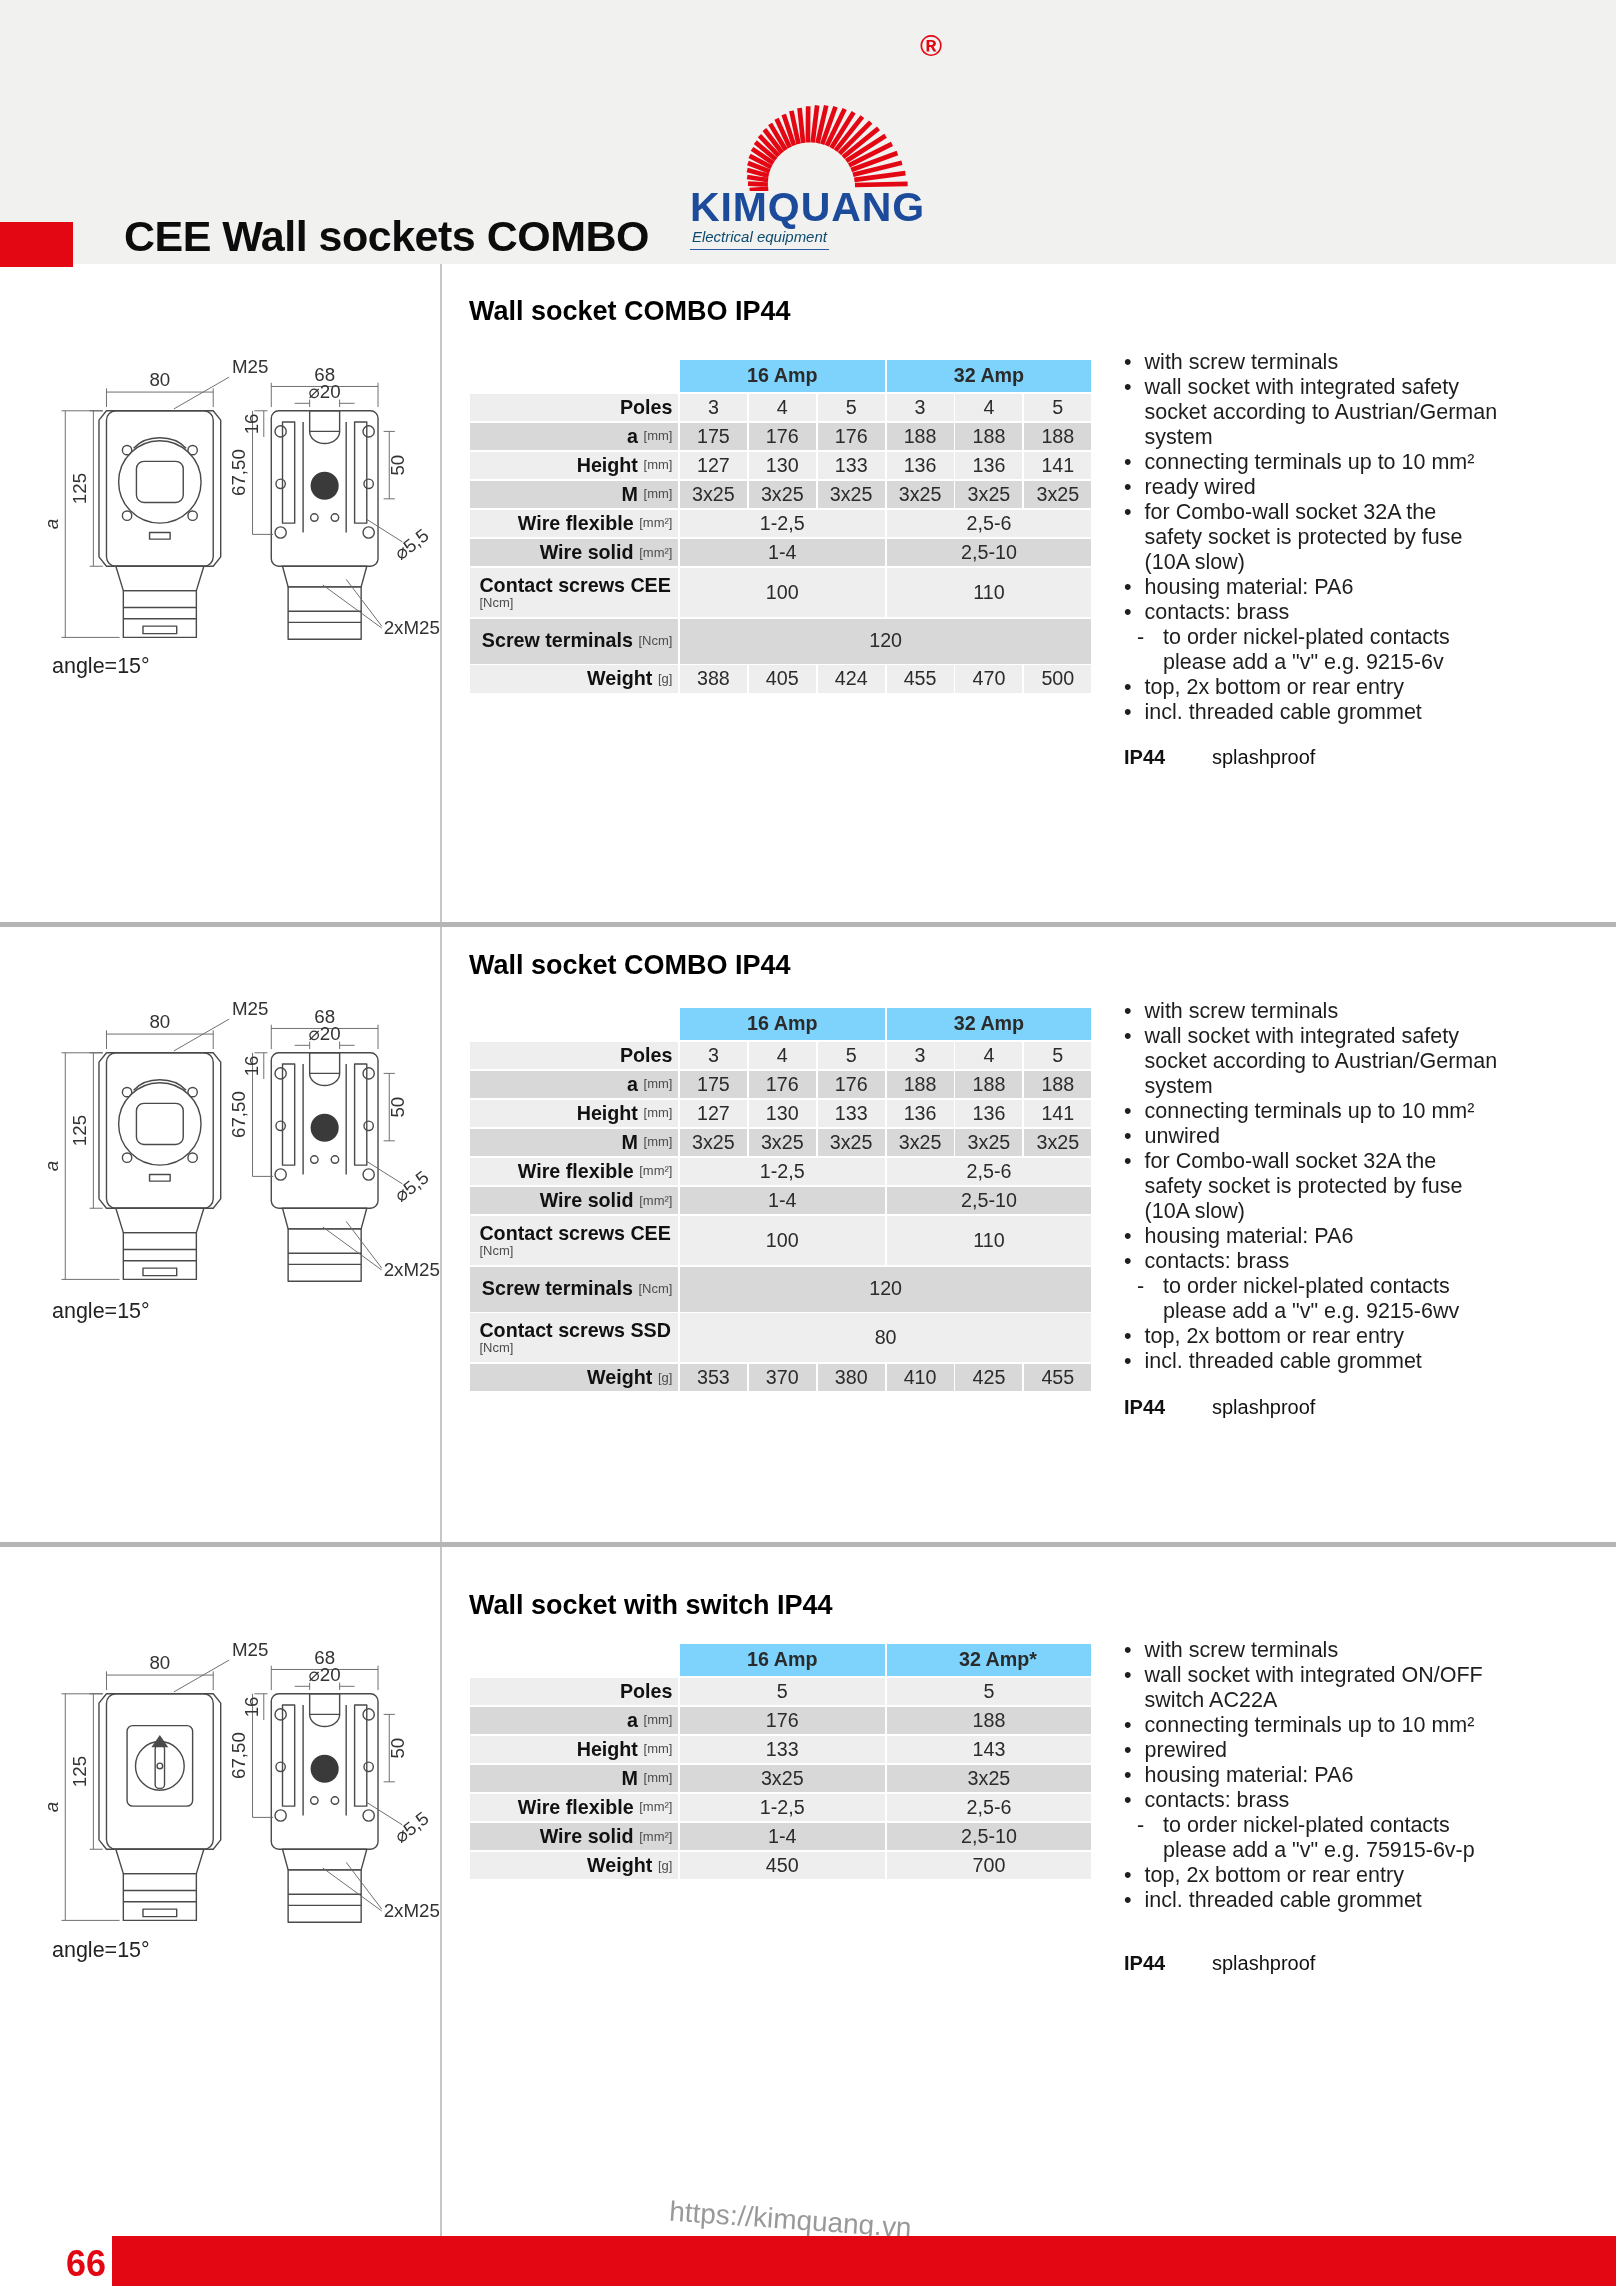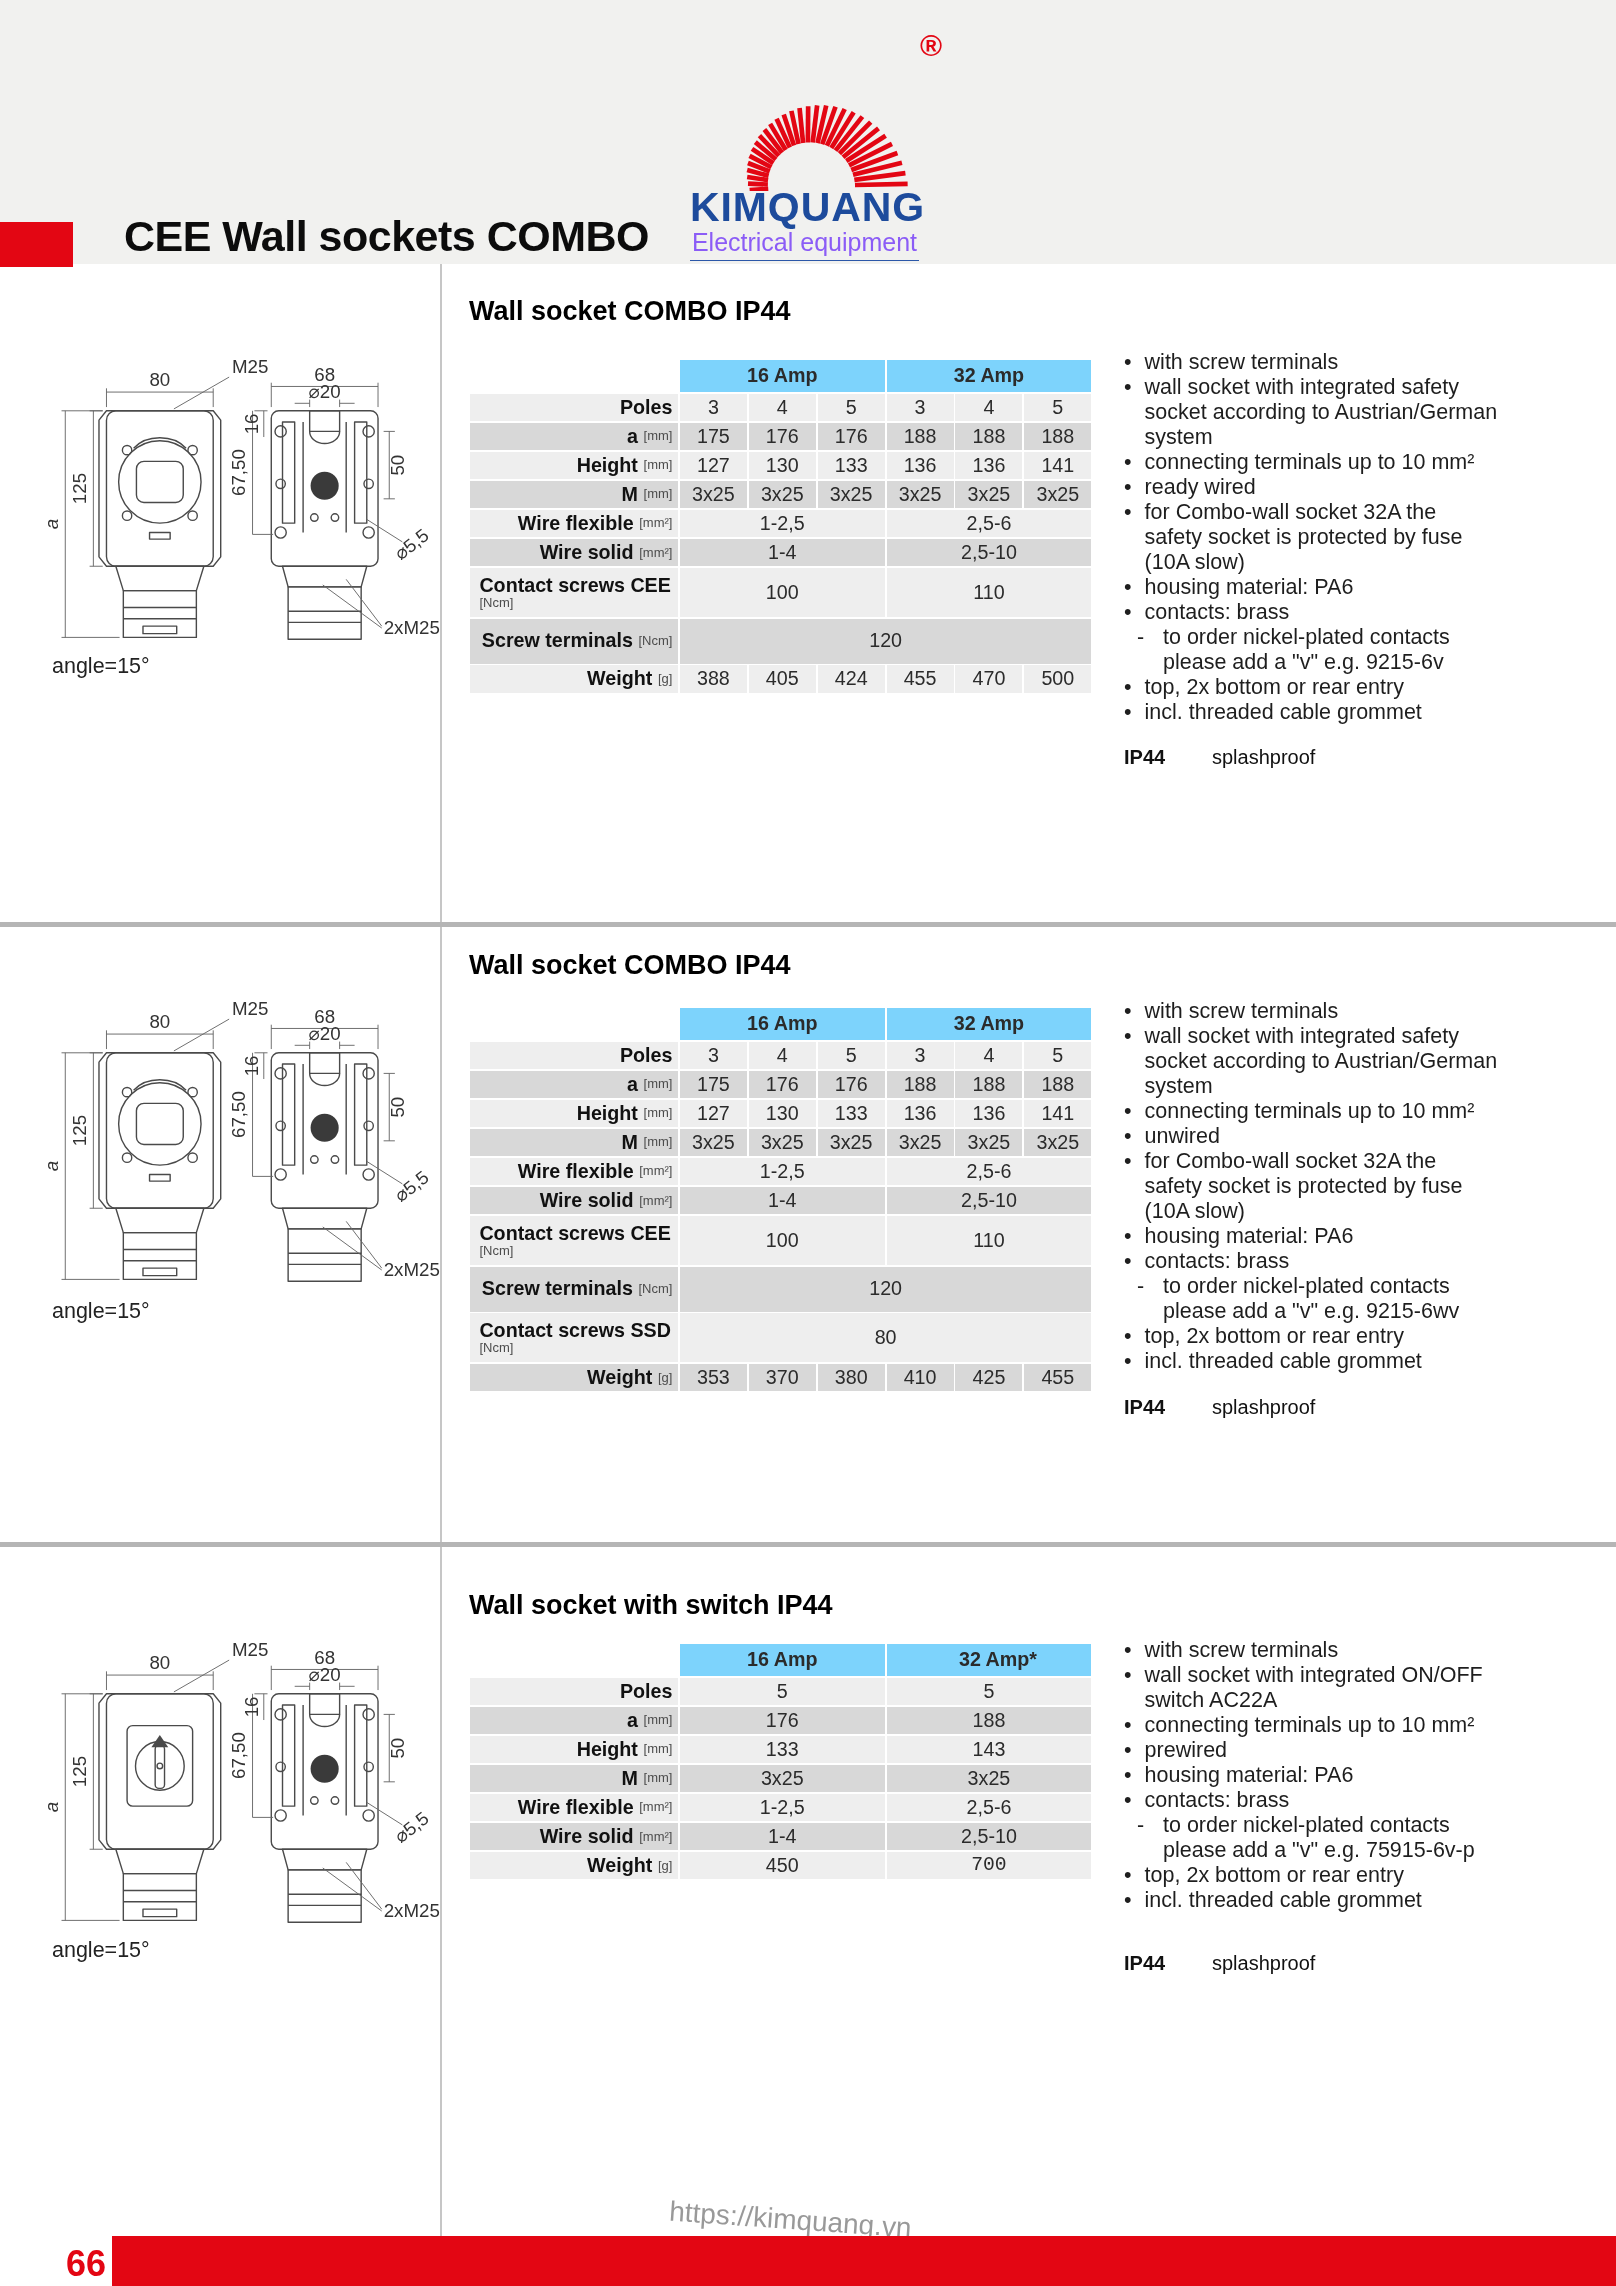--- a/index.html
+++ b/index.html
@@ -4,21 +4,21 @@
 <style>
   html,body{margin:0;padding:0;background:#fff}
   #page{position:relative;width:1616px;height:2286px;background:#fff;overflow:hidden;
         font-family:"Liberation Sans",sans-serif;color:#1a1a1a}
   .band{position:absolute;left:0;top:0;width:100%;height:264px;background:#f1f1ef}
   .logo{position:absolute;left:calc(50% - 141px);top:36px;width:281px}
   .fan{display:block}
   .reg{position:absolute;left:253px;top:-7.5px;color:#e30613;font-size:30px;font-weight:bold}
   .brand{width:fit-content;margin:-3.7px auto 0;text-align:left}
   .brand-name{font-size:41px;font-weight:bold;color:#1d4b9c;letter-spacing:0.9px;line-height:1}
-  .brand-tagline{font-size:25px;color:#8b5cf6;border-bottom:1.9px solid #2b57a8;
+  .brand-tagline{font-size:15px;font-style:italic;color:#0c4a6e;border-bottom:1.9px solid #2b57a8;
                  padding:0.9px 1.9px 2.8px;line-height:1.1;width:fit-content}
   .red-block{position:absolute;left:0;top:222px;width:73px;height:45px;background:#e30613}
   .main-title{position:absolute;left:124px;top:212px;font-size:43px;font-weight:bold;letter-spacing:-0.5px;color:#0c0c0c}
   .vline{position:absolute;left:440px;top:264px;width:1.9px;height:1972px;background:#c6c6c6}
   .hline{position:absolute;left:0;width:100%;height:4.7px;background:#b5b5b5}
   .sec-title{position:absolute;left:469px;font-size:27px;font-weight:bold;color:#000}
   .ptable{position:absolute;left:470px;display:grid;grid-template-columns:208px repeat(6,67px);gap:1.9px}
   .tc{display:flex;align-items:center;justify-content:center;min-height:23.4px;font-size:19.7px;
       color:#2b2b2b;line-height:1.08;padding:1.9px 1.9px;text-align:center}
   .tc.lbl{justify-content:flex-end;text-align:left;padding-left:9.4px;padding-right:5.6px}
@@ -640,21 +640,21 @@
         <b>Wire solid</b>
         <span class="unit">[mm²]</span>
       </div>
       <div class="tc dk" style="grid-column: span 3;">1-4</div>
       <div class="tc dk" style="grid-column: span 3;">2,5-10</div>
       <div class="tc lbl lt">
         <b>Weight</b>
         <span class="unit">[g]</span>
       </div>
       <div class="tc lt" style="grid-column: span 3;">450</div>
-      <div class="tc lt" style="grid-column: span 3; font-family: Liberation Mono, monospace;">700</div>
+      <div class="tc lt" style="grid-column: span 3;">700</div>
     </div>
   <div class="bullets" style="top:1638px">
       <div class="bullet">
         <span class="marker">•</span>
         <span class="btext"><span>with screw terminals</span></span>
       </div>
       <div class="bullet">
         <span class="marker">•</span>
         <span class="btext"><span>wall socket with integrated </span><b>ON/OFF switch AC22A</b></span>
       </div>

